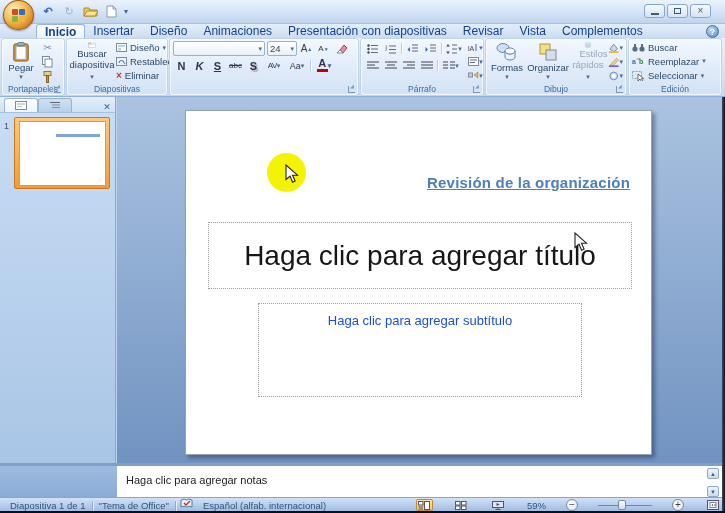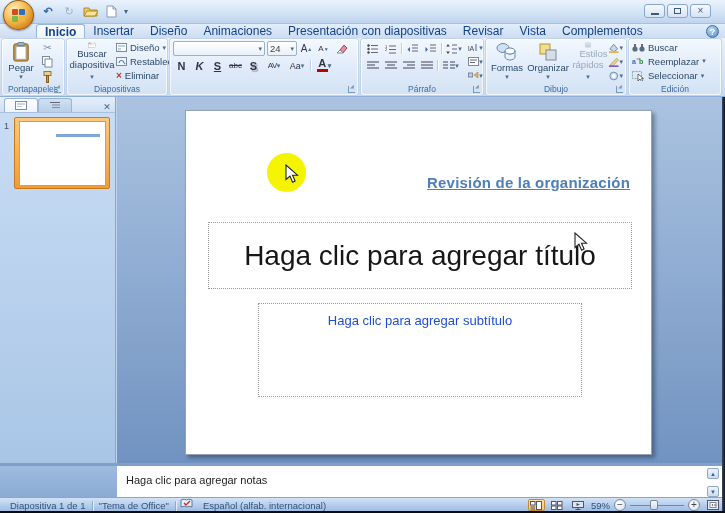--- a/index.html
+++ b/index.html
@@ -133,21 +133,21 @@
   .scroll-btn { width:12px; height:11px; border:1px solid #8fa8c8; border-radius:2px;
     background:linear-gradient(#eef4fb,#cddcef); font-size:6px; color:#44618a; display:flex;
     align-items:center; justify-content:center; }
 
   
   .statusbar { position:absolute; top:497px; left:0; width:725px; height:14px;
     background:linear-gradient(#d2e2f6,#9fbde4); border-top:1px solid #87a6cc;
     display:flex; align-items:flex-end; font-size:9.5px; color:#33517a; padding:0 4px; }
   .sb-item { padding:0 6px; white-space:nowrap; }
   .sb-sep { width:1px; height:10px; background:#8fa9ca; box-shadow:1px 0 0 rgba(255,255,255,.7); }
-  .sb-right { margin-left:auto; display:flex; align-items:center; gap:4px; }
+  .sb-right { margin-left:auto; display:flex; align-items:center; gap:20px; }
   .viewbtn { width:17px; height:12px; display:flex; align-items:center; justify-content:center;
     border:1px solid transparent; border-radius:2px; }
   .viewbtn.active { background:linear-gradient(#fde3af,#f7c66d); border-color:#c08b37; }
   .zoombtn { width:12px; height:12px; border-radius:50%; border:1px solid #7a8a9a;
     background:radial-gradient(circle at 35% 30%, #fff, #d8e2ec); color:#445; font-size:10px;
     line-height:9px; text-align:center; }
   .zoomtrack { position:relative; width:54px; height:12px; }
   .zoomtrack .line { position:absolute; left:0; right:0; top:6px; height:1px; background:#6d88a8; }
   .zoomtrack .mid { position:absolute; left:26px; top:3px; width:1px; height:7px; background:#6d88a8; }
   .zoomthumb { position:absolute; left:20px; top:1px; width:8px; height:10px; border-radius:2px;

